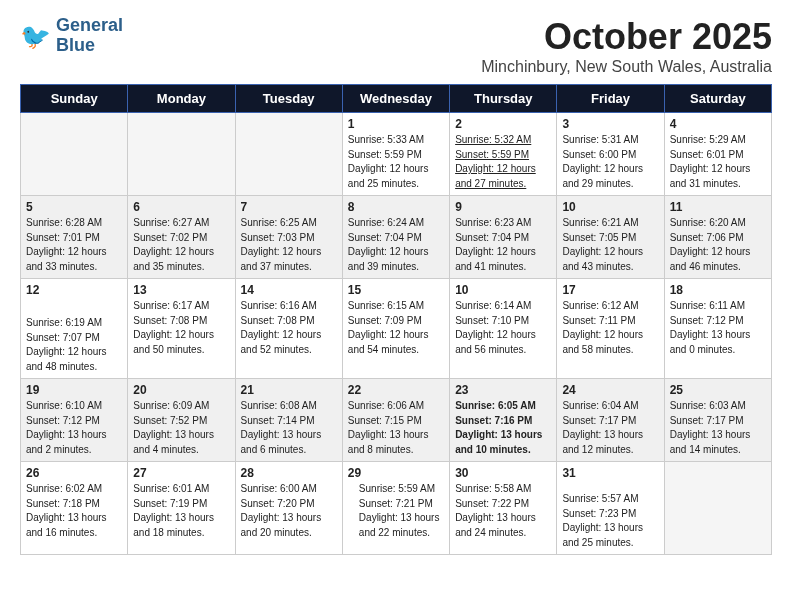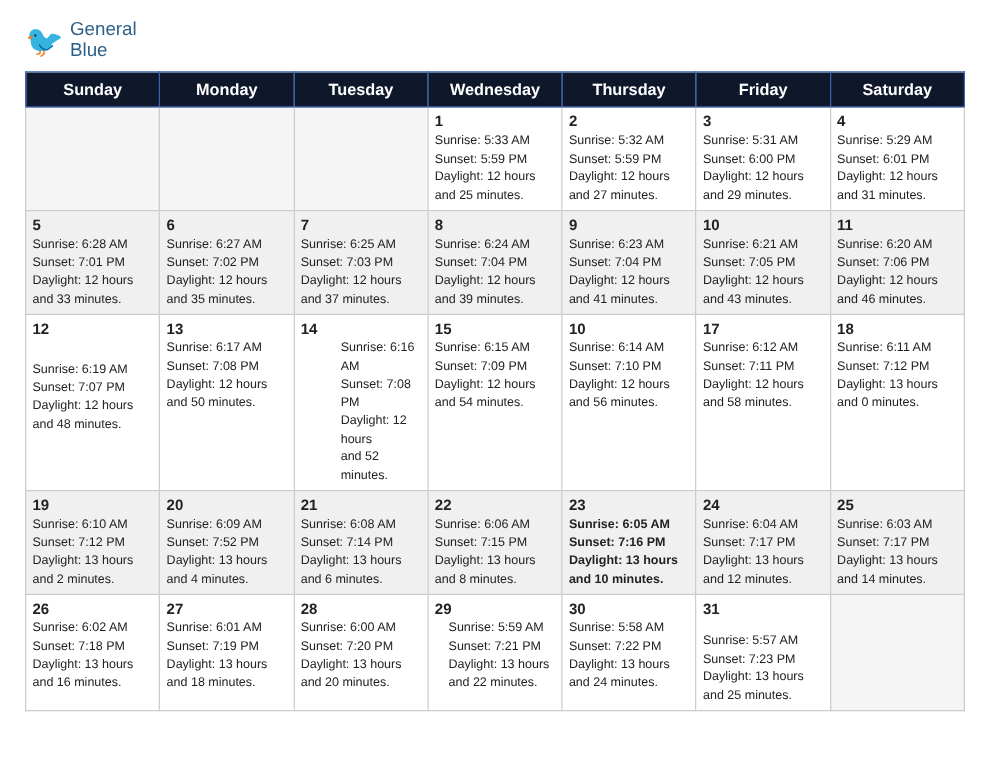--- a/index.html
+++ b/index.html
@@ -15,22 +15,22 @@
       justify-content: space-between;
       align-items: flex-start;
       margin-bottom: 4px;
     }
     .logo {
       display: flex;
       align-items: center;
       gap: 4px;
     }
     .logo-text {
-      font-size: 15px;
-      font-weight: normal;
+      font-size: 18px;
+      font-weight: bold;
       color: #2c5f8a;
       line-height: 1.1;
     }
     .logo-bird {
       width: 32px;
       height: 32px;
     }
     .title-block {
       text-align: right;
     }
@@ -91,20 +91,24 @@
 <div class="header-row">
   <div class="logo">
     <svg class="logo-bird" viewBox="0 0 36 36">
       <text x="0" y="28" font-size="28" fill="#2c5f8a">🐦</text>
     </svg>
     <div class="logo-text">
       <div>General</div>
       <div>Blue</div>
     </div>
   </div>
+  <div class="title-block">
+    <div class="month-title">October 2025</div>
+    <div class="location-title">Minchinbury, New South Wales, Australia</div>
+  </div>
 </div>
 
 <table>
   <thead>
     <tr>
     <th>Sunday</th>
         <th>Monday</th>
         <th>Tuesday</th>
         <th>Wednesday</th>
         <th>Thursday</th>
@@ -119,21 +123,21 @@
         <td class="empty"></td>
         <td>
           <div class="day-number">1</div>
           <div class="day-info" style="white-space: pre-line;">Sunrise: 5:33 AM
 Sunset: 5:59 PM
 Daylight: 12 hours
 and 25 minutes.</div>
         </td>
         <td>
           <div class="day-number">2</div>
-          <div class="day-info" style="white-space: pre-line;">Sunrise: 5:32 AM
+          <div class="day-info" style="white-space: pre-line; text-decoration: underline;">Sunrise: 5:32 AM
 Sunset: 5:59 PM
 Daylight: 12 hours
 and 27 minutes.</div>
         </td>
         <td>
           <div class="day-number">3</div>
           <div class="day-info" style="white-space: pre-line;">Sunrise: 5:31 AM
 Sunset: 6:00 PM
 Daylight: 12 hours
 and 29 minutes.</div>
@@ -207,21 +211,21 @@
         </td>
         <td>
           <div class="day-number">13</div>
           <div class="day-info" style="white-space: pre-line;">Sunrise: 6:17 AM
 Sunset: 7:08 PM
 Daylight: 12 hours
 and 50 minutes.</div>
         </td>
         <td>
           <div class="day-number">14</div>
-          <div class="day-info" style="white-space: pre-line; margin-left: 32px;">Sunrise: 6:16 AM
+          <div class="day-info" style="white-space: pre-line;">Sunrise: 6:16 AM
 Sunset: 7:08 PM
 Daylight: 12 hours
 and 52 minutes.</div>
         </td>
         <td>
           <div class="day-number">15</div>
           <div class="day-info" style="white-space: pre-line;">Sunrise: 6:15 AM
 Sunset: 7:09 PM
 Daylight: 12 hours
 and 54 minutes.</div>

